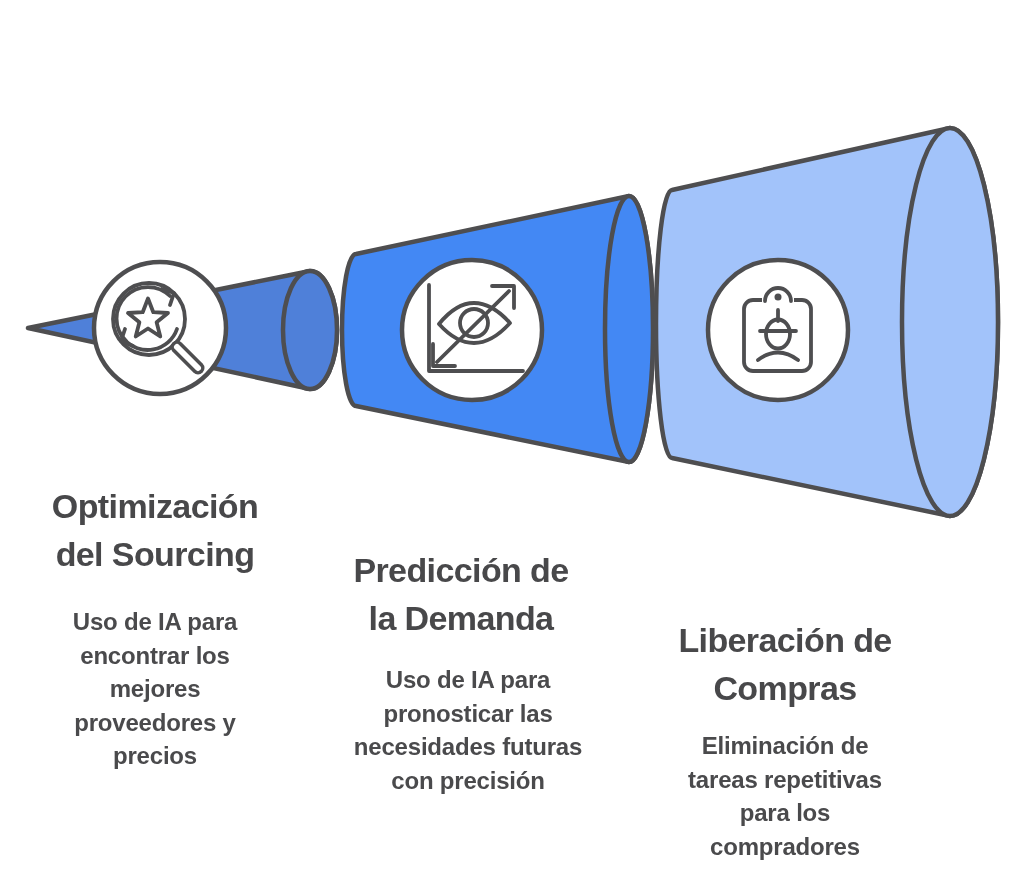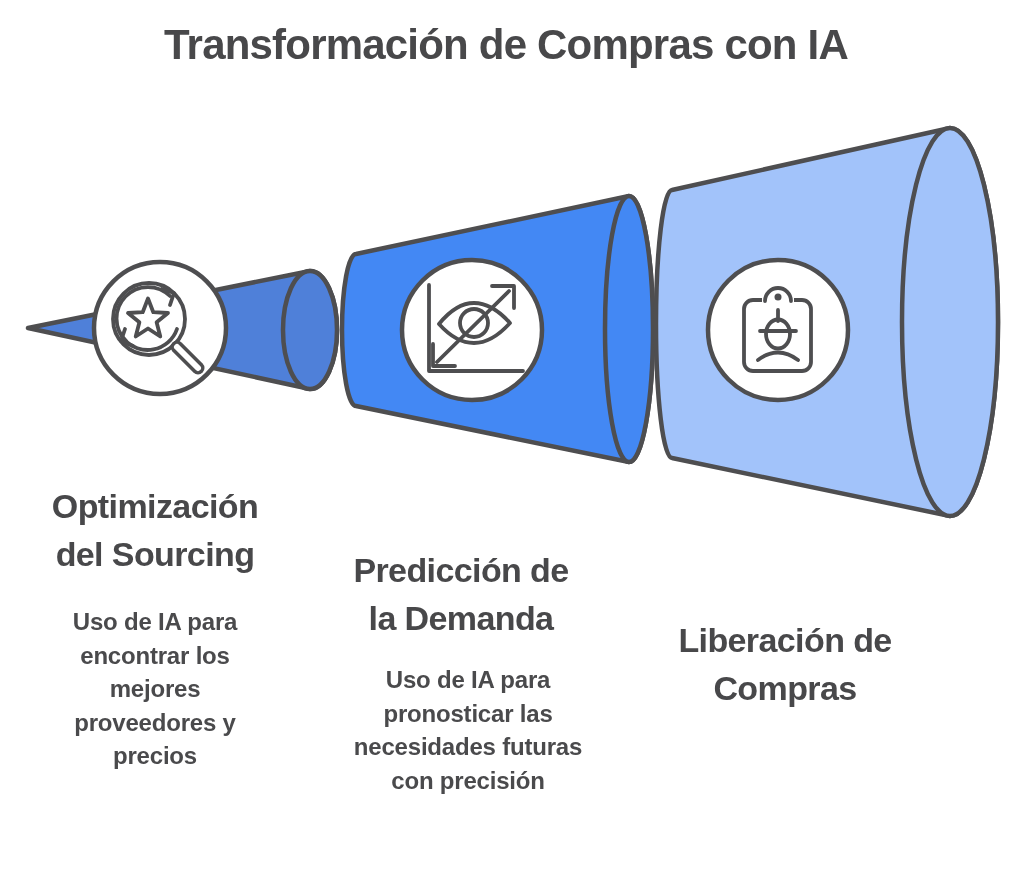--- a/index.html
+++ b/index.html
@@ -49,21 +49,20 @@
   .b2h{left:301px;top:547px;}
   .b2b{left:308px;top:663px;}
   .b3h{left:625px;top:617px;}
   .b3b{left:625px;top:729px;}
 </style>
 </head>
 <body>
 
 <div class="stage">
 
-  <h1 class="title">Transformación de Compras con IA</h1>
 
   <svg class="funnel-svg" width="1024" height="874" viewBox="0 0 1024 874">
 
     <g>
       <path class="seg1 outline" d="M 28 328 L 310 271 A 27 59 0 0 1 310 389 Z"></path>
       <ellipse class="seg1 outline" cx="310" cy="330" rx="27" ry="59"></ellipse>
     </g>
 
     <g>
       <path class="seg2 outline" d="M 356 254 L 629 196 A 24 133 0 0 1 629 462 L 356 406 A 14 76 0 0 1 356 254 Z"></path>
@@ -126,14 +125,18 @@
 
   <h2 class="block-heading b2h">Predicción de
 la Demanda</h2>
   <p class="block-body b2b">Uso de IA para
 pronosticar las
 necesidades futuras
 con precisión</p>
 
   <h2 class="block-heading b3h">Liberación de
 Compras</h2>
+  <p class="block-body b3b">Eliminación de
+tareas repetitivas
+para los
+compradores</p>
 
 </div>
 
 </body></html>

